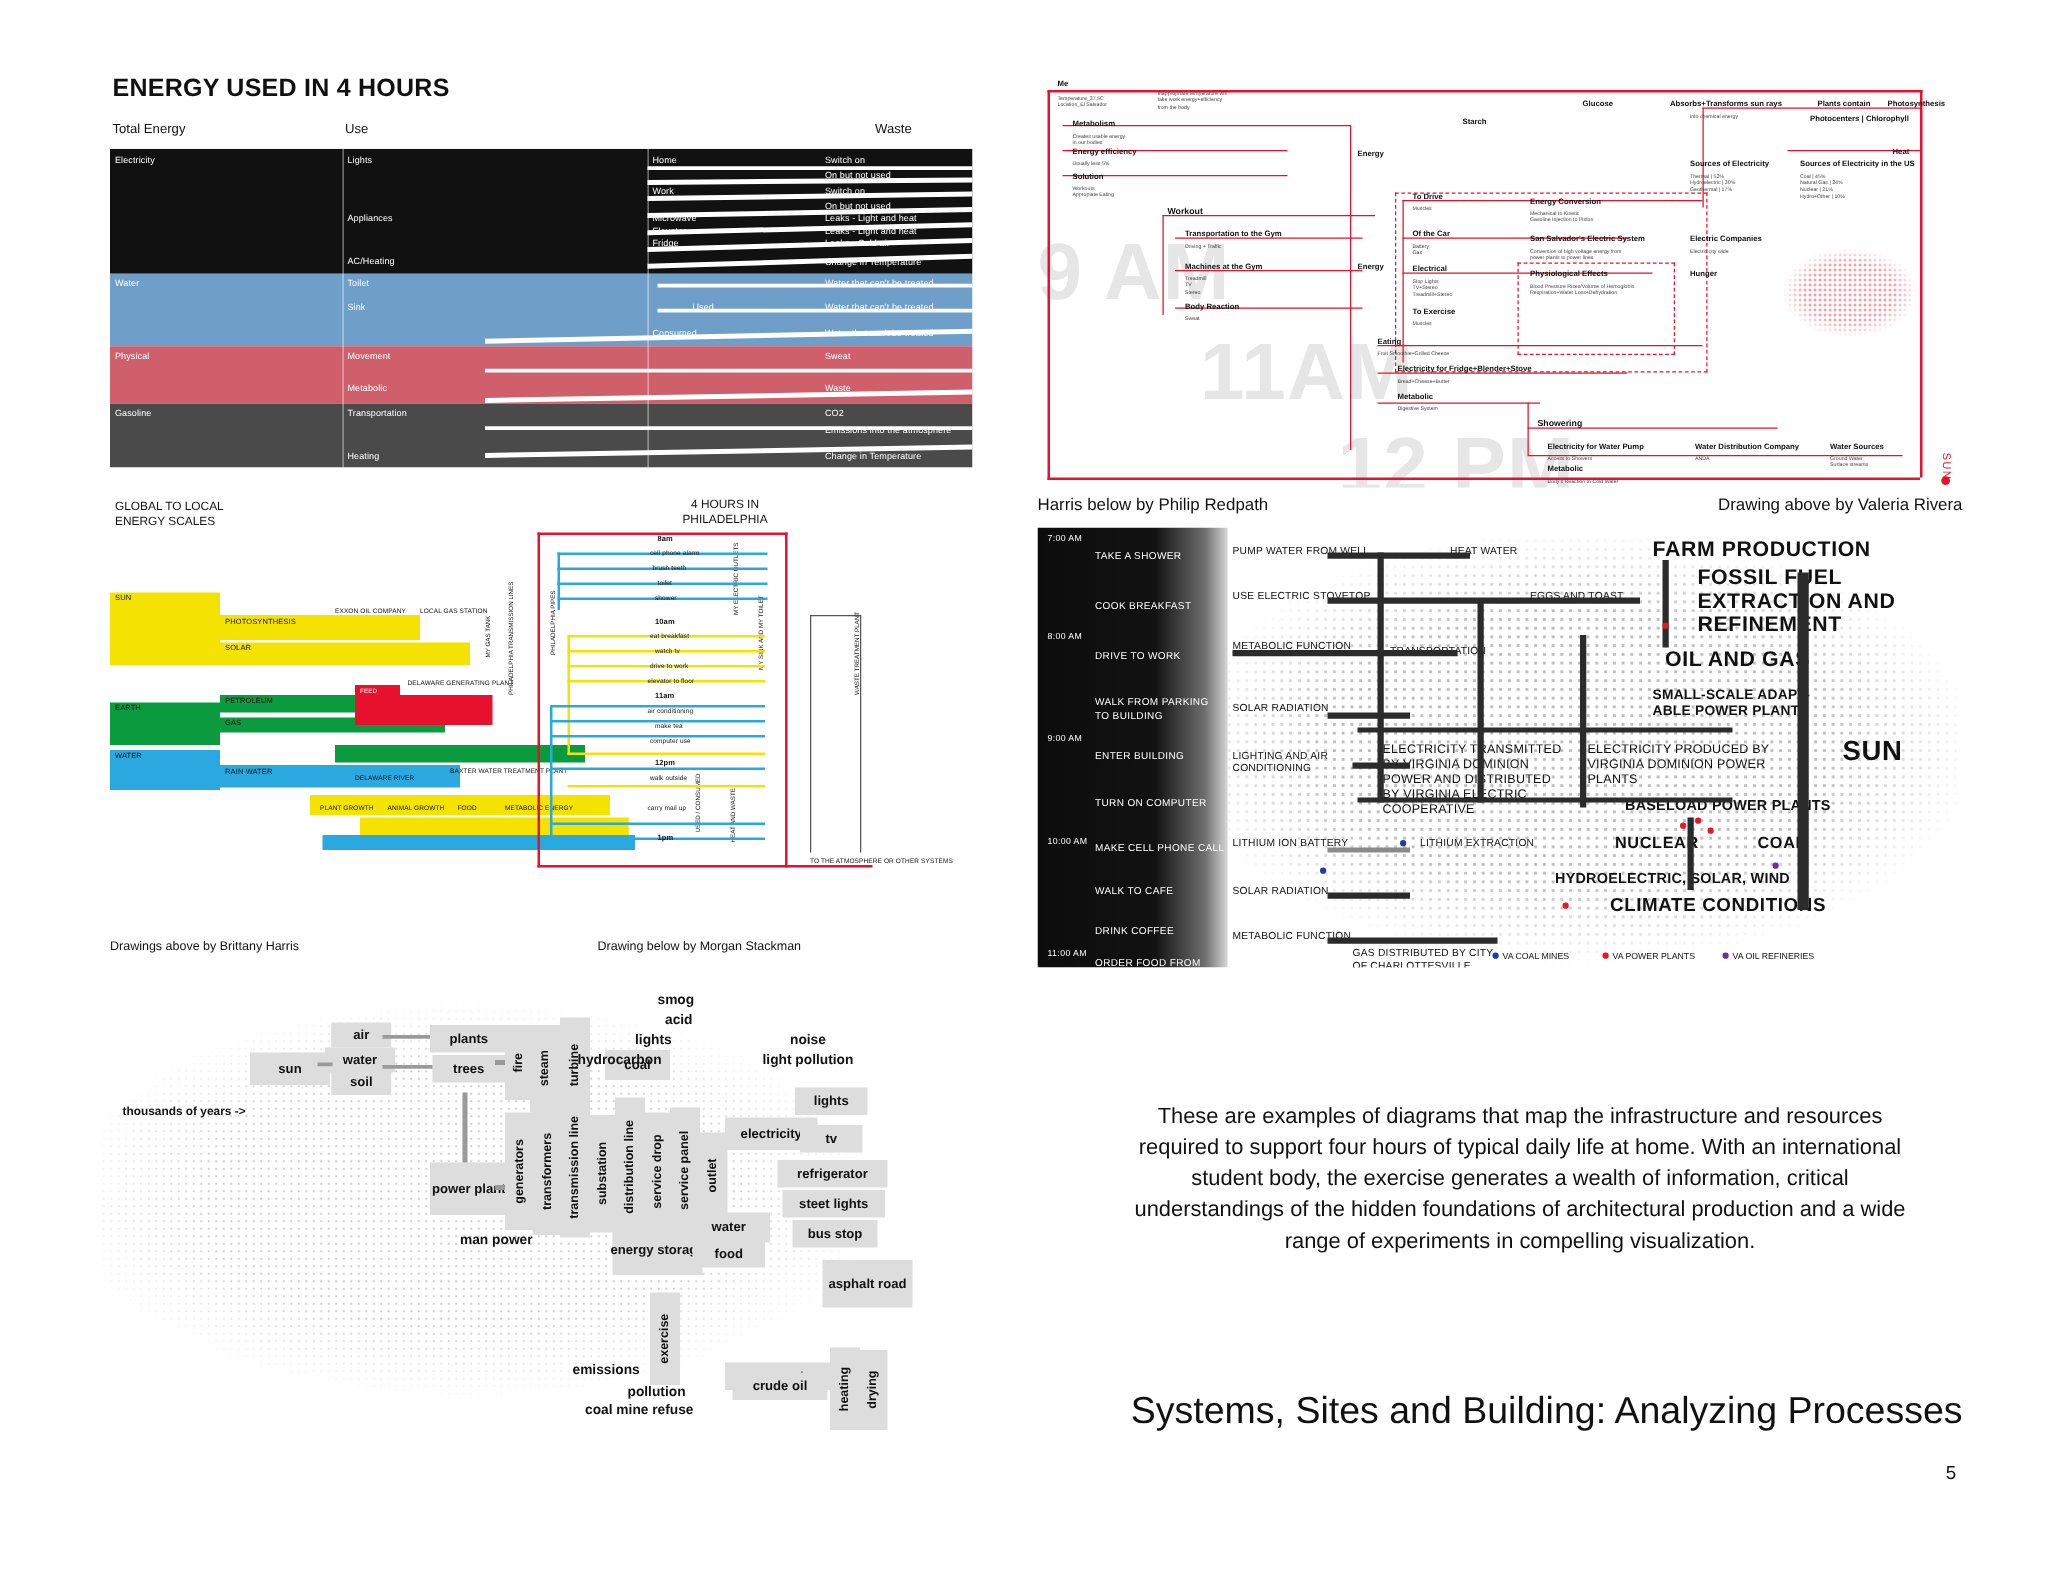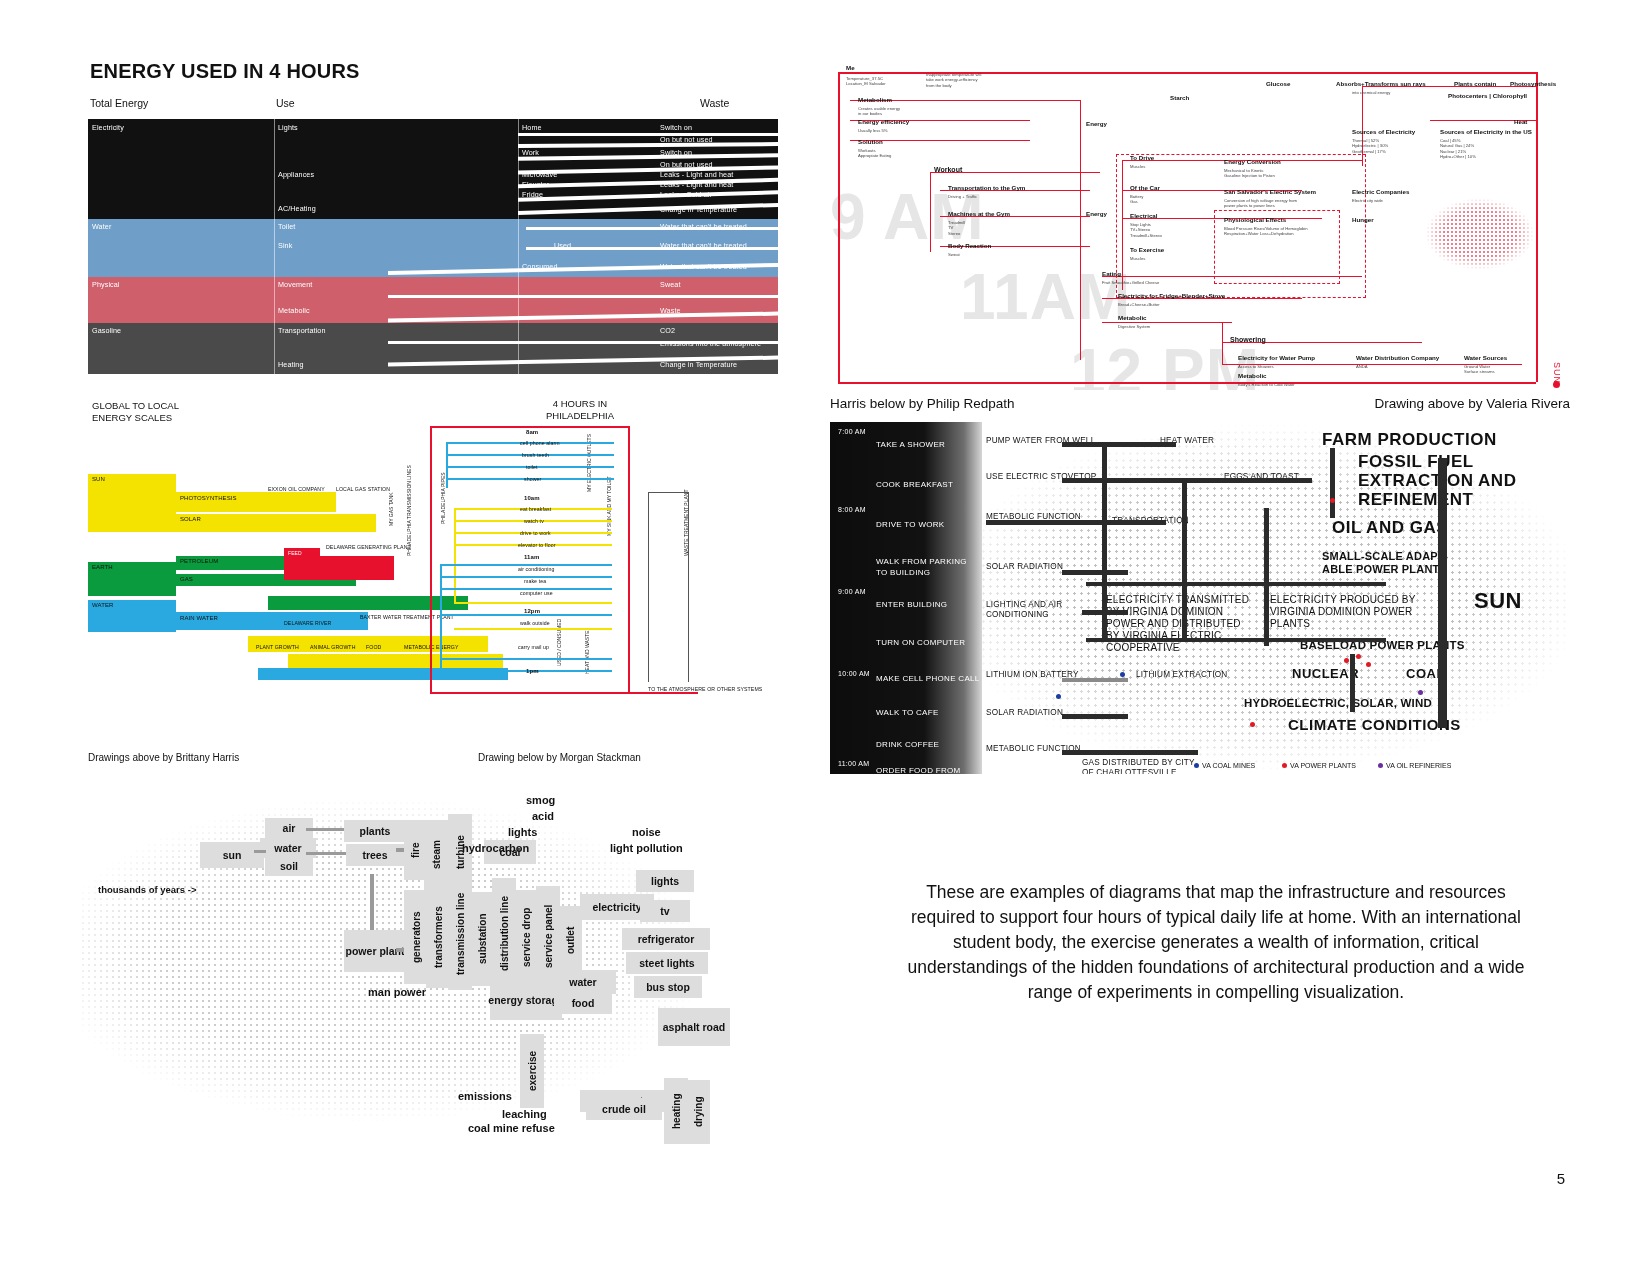--- a/index.html
+++ b/index.html
@@ -348,21 +348,21 @@
     <div class="node" style="left:410px;top:198px;width:62px;height:36px;flex-direction:column;line-height:12px;">
       <span>energy storage</span>
     </div>
     <div class="node" style="left:470px;top:188px;width:56px;height:20px;">water</div>
     <div class="node" style="left:474px;top:210px;width:48px;height:18px;">food</div>
     <div class="node" style="left:578px;top:226px;width:62px;height:34px;flex-direction:column;line-height:12px;">
       <span>asphalt road</span>
     </div>
     <div class="node vert" style="left:440px;top:252px;width:18px;height:62px;">exercise</div>
     <div class="plain" style="left:378px;top:308px;">emissions</div>
-    <div class="plain" style="left:422px;top:326px;">leaching</div>
+    <div class="plain" style="left:422px;top:326px;">pollution</div>
     <div class="plain" style="left:388px;top:340px;">coal mine refuse</div>
     <div class="node" style="left:500px;top:308px;width:78px;height:18px;">aggregate</div>
     <div class="node" style="left:506px;top:316px;width:66px;height:18px;">crude oil</div>
     <div class="node vert" style="left:584px;top:296px;width:18px;height:54px;">heating</div>
     <div class="node vert" style="left:606px;top:298px;width:18px;height:52px;">drying</div>
 
     <div class="connector" style="left:174px;top:68px;width:12px;height:3px;"></div>
     <div class="connector" style="left:226px;top:46px;width:38px;height:3px;"></div>
     <div class="connector" style="left:226px;top:70px;width:40px;height:3px;"></div>
     <div class="connector" style="left:290px;top:92px;width:4px;height:56px;"></div>
@@ -566,15 +566,16 @@
       <div class="legend" style="left:452px;top:340px;">
         <span style="display:inline-block;width:5px;height:5px;border-radius:50%;background:#e01b24;margin-right:3px;"></span><span>VA POWER PLANTS</span>
       </div>
       <div class="legend" style="left:548px;top:340px;">
         <span style="display:inline-block;width:5px;height:5px;border-radius:50%;background:#6a2fa0;margin-right:3px;"></span><span>VA OIL REFINERIES</span>
       </div>
     </div>
   </div>
 
   <div class="body-copy">These are examples of diagrams that map the infrastructure and resources required to support four hours of typical daily life at home. With an international student body, the exercise generates a wealth of information, critical understandings of the hidden foundations of architectural production and a wide range of experiments in compelling visualization.</div>
+  <div class="section-title">Systems, Sites and Building: Analyzing Processes</div>
   <div class="pagenum">5</div>
 
 </div>
 
 </body></html>

